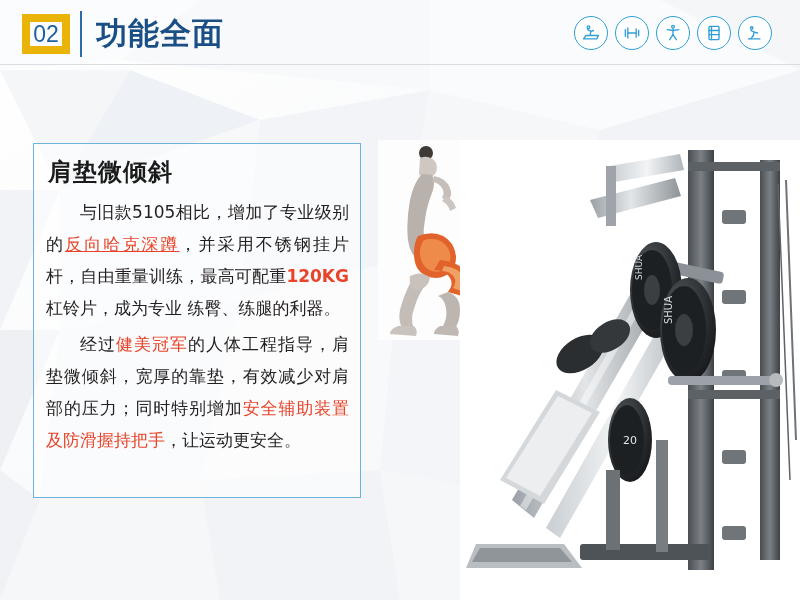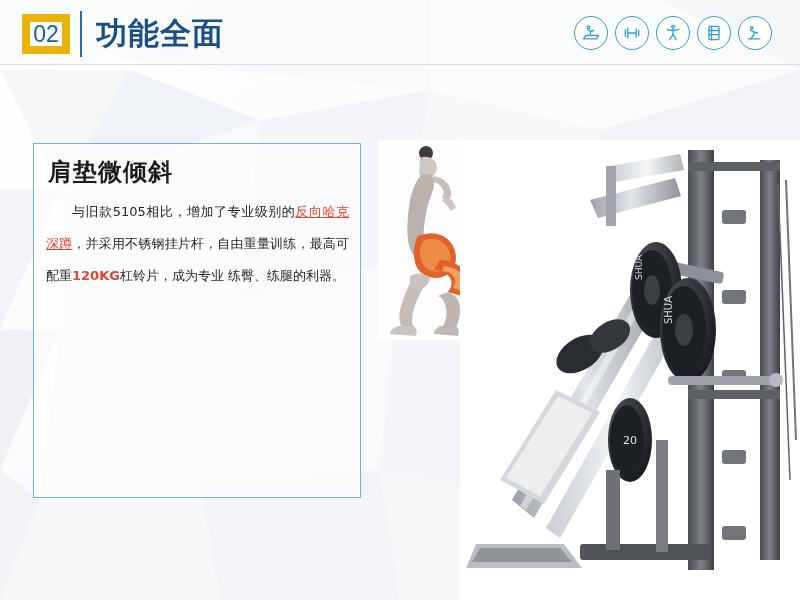--- a/index.html
+++ b/index.html
@@ -117,21 +117,21 @@
     font-weight: bold;
     color: #1a1a1a;
     letter-spacing: 1px;
     font-family: "DejaVu Sans", sans-serif;
   }
   .card-body {
     position: absolute;
     left: 12px;
     top: 52px;
     width: 303px;
-    font-size: 13px;
+    font-size: 17px;
     line-height: 32px;
     color: #231f20;
     text-align: justify;
     font-family: "DejaVu Sans", sans-serif;
   }
   .para { margin: 0 0 4px 0; text-indent: 2em; }
   .hl { color: #e8442a; }
   .hl-b { color: #e8442a; font-weight: bold; }
 
   
@@ -259,20 +259,23 @@
 
     <div class="hr-line"></div>
   </div>
 
   <div class="text-card">
     <div class="card-title">肩垫微倾斜</div>
     <div class="card-body">
       <p class="para">
         <span>与旧款5105相比，增加了专业级别的</span><span class="hl" style="text-decoration:underline">反向哈克深蹲</span><span>，并采用不锈钢挂片杆，自由重量训练，最高可配重</span><span class="hl-b">120KG</span><span>杠铃片，成为专业 练臀、练腿的利器。</span>
       </p>
+      <p class="para">
+        <span>经过</span><span class="hl">健美冠军</span><span>的人体工程指导，肩垫微倾斜，宽厚的靠垫，有效减少对肩部的压力；同时特别增加</span><span class="hl">安全辅助装置及防滑握持把手</span><span>，让运动更安全。</span>
+      </p>
     </div>
   </div>
 
   <div class="photo-area">
 
     <div class="anatomy">
       <svg viewBox="0 0 125 200" xmlns="http://www.w3.org/2000/svg">
         <rect x="0" y="0" width="125" height="200" fill="#fdfdfd"></rect>
 
         <circle cx="48" cy="13" r="7" fill="#3d3a38"></circle>

